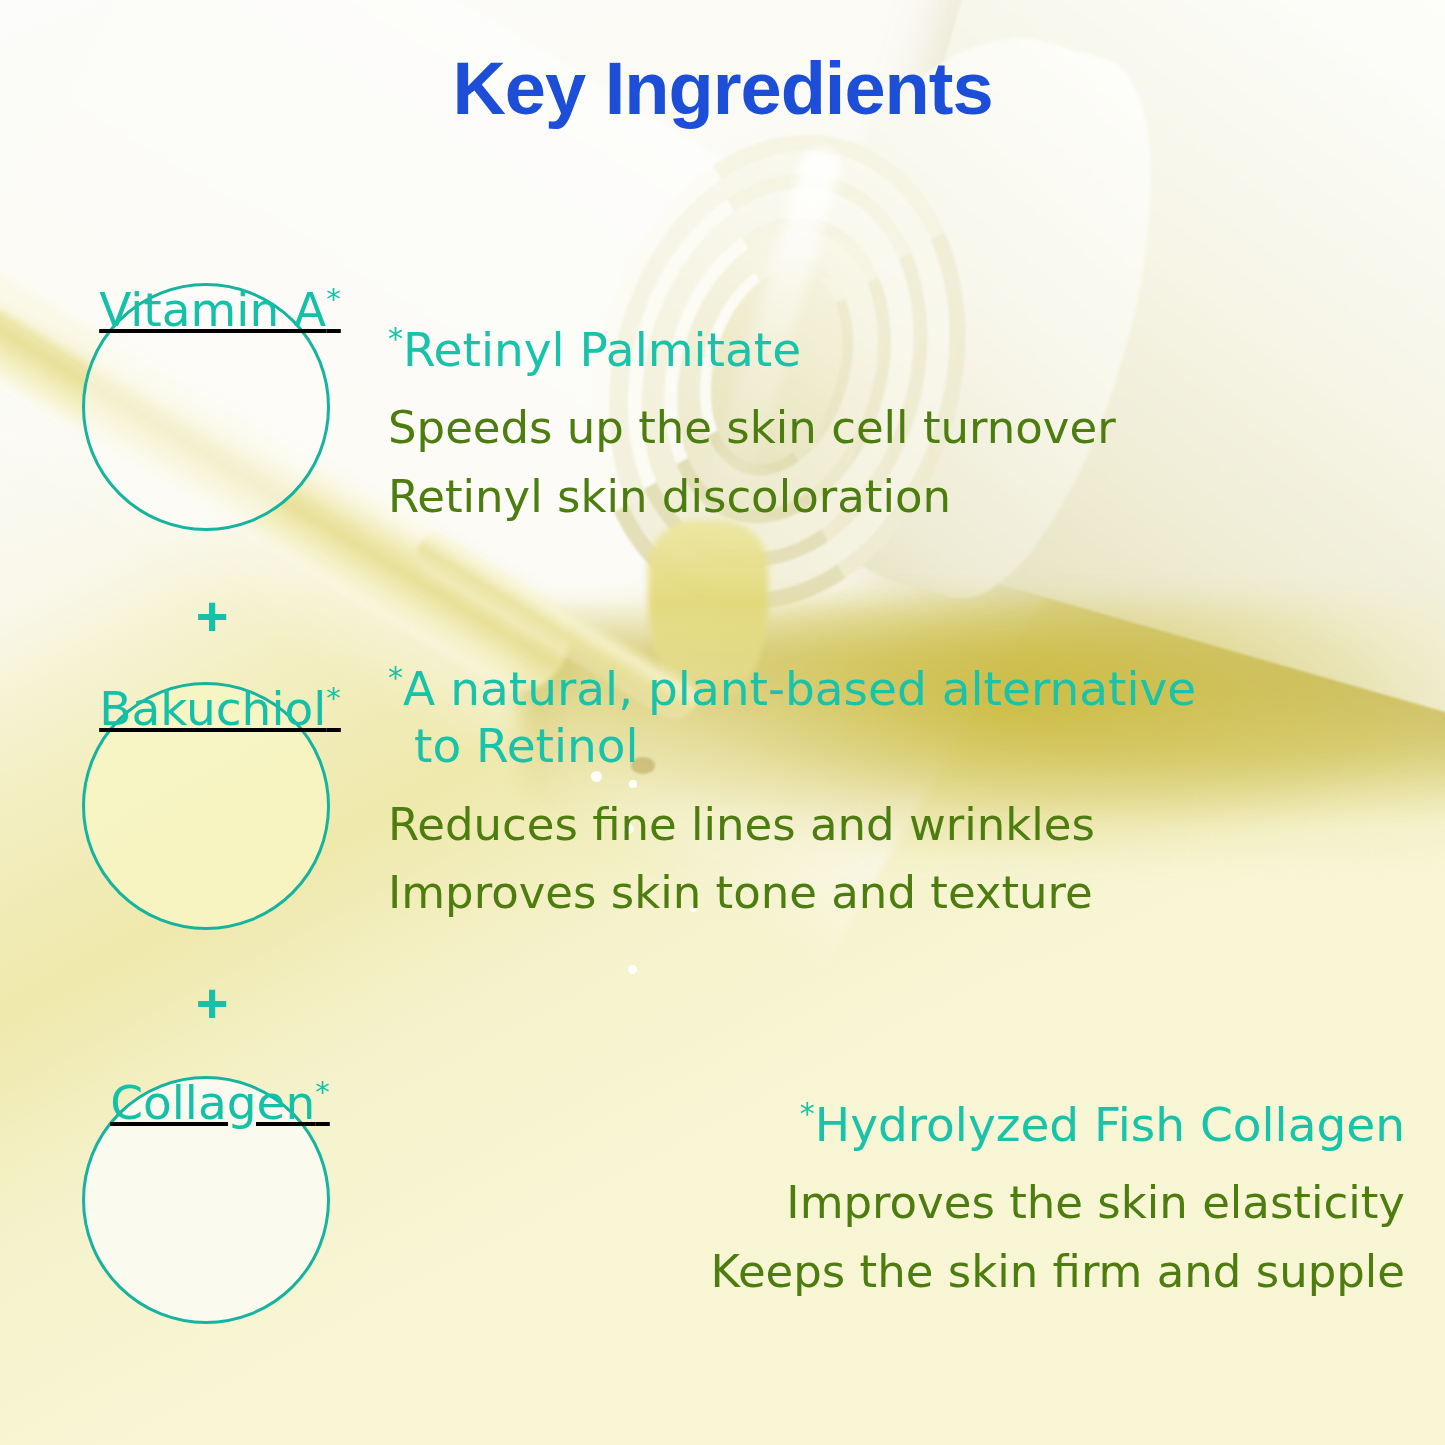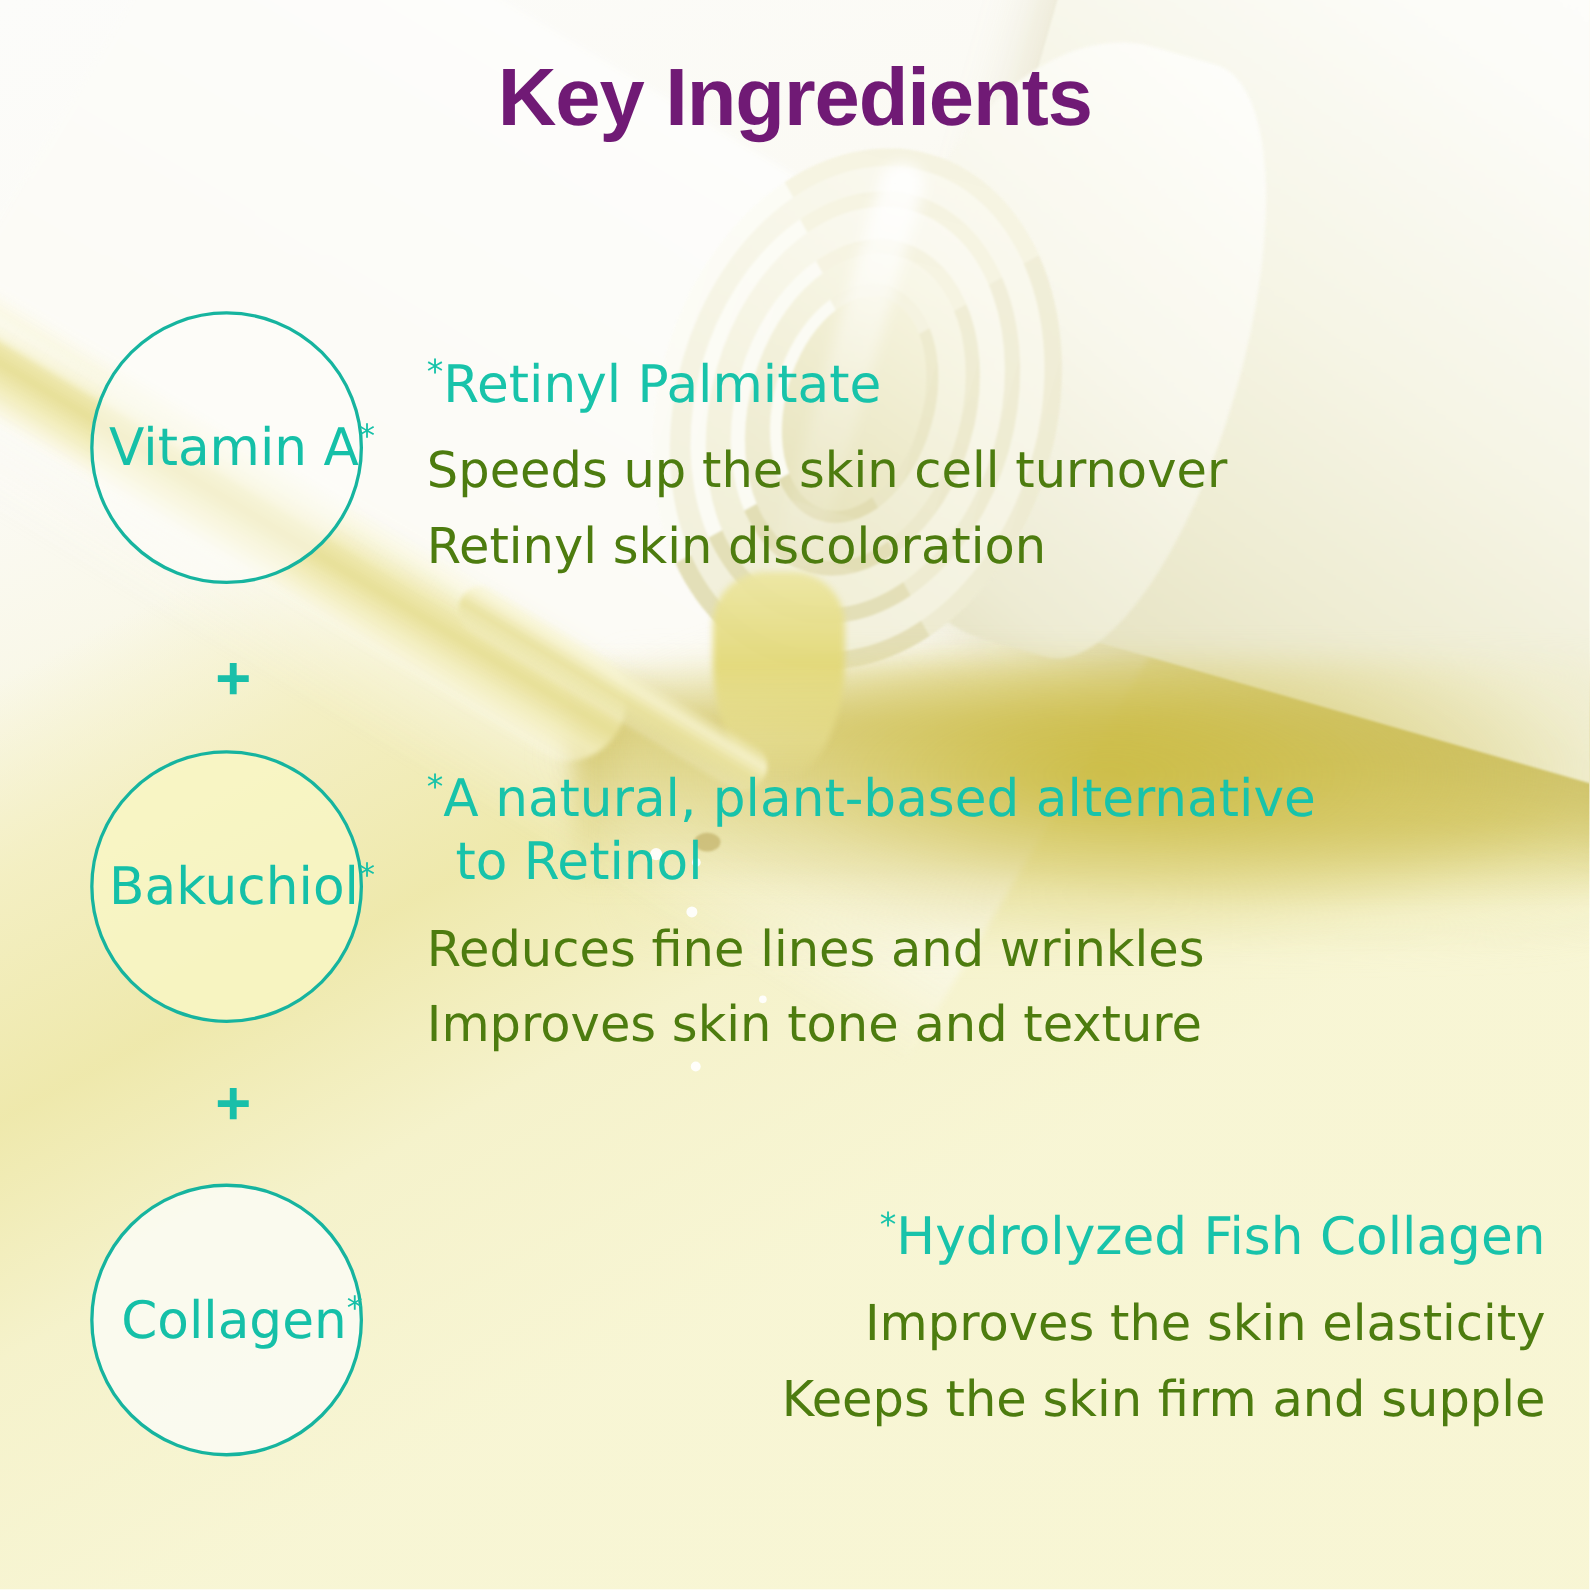--- a/index.html
+++ b/index.html
@@ -210,32 +210,33 @@
 
   
   .title {
     position: absolute;
     left: 0; right: 0; top: 46px;
     text-align: center;
     font-family: "Liberation Sans", sans-serif;
     font-weight: bold;
     font-size: 74px;
     letter-spacing: -1px;
-    color: #701a75;
+    color: #1d4ed8;
   }
 
   .badge {
     position: absolute;
     width: 248px; height: 248px;
     border-radius: 50%;
     border: 3px solid #16B49F;
     box-sizing: border-box;
     display: flex;
-    align-items: center;
+    align-items: flex-start;
     justify-content: center;
+    text-decoration: underline;
   }
   .badge-label {
     font-family: "DejaVu Sans", sans-serif;
     font-size: 47px;
     color: #15C0A8;
     white-space: nowrap;
     line-height: 1;
     position: relative;
     left: 14px;
   }
@@ -257,21 +258,21 @@
     font-size: 56px;
     font-weight: bold;
     color: #19BFA9;
     line-height: 1;
   }
   #plus-1 { top: 588px; }
   #plus-2 { top: 975px; }
 
   .block { position: absolute; left: 388px; right: 40px; }
   #block-1 { top: 305px; margin-top: 16px; }
-  #block-2 { top: 698px; }
+  #block-2 { top: 660px; }
   #block-3 { top: 1096px; text-align: right; }
 
   .block-heading {
     font-family: "DejaVu Sans", sans-serif;
     font-size: 47px;
     color: #18C3AA;
     line-height: 1.22;
     margin: 0 0 16px 0;
     white-space: pre-line;
     text-indent: 0;

